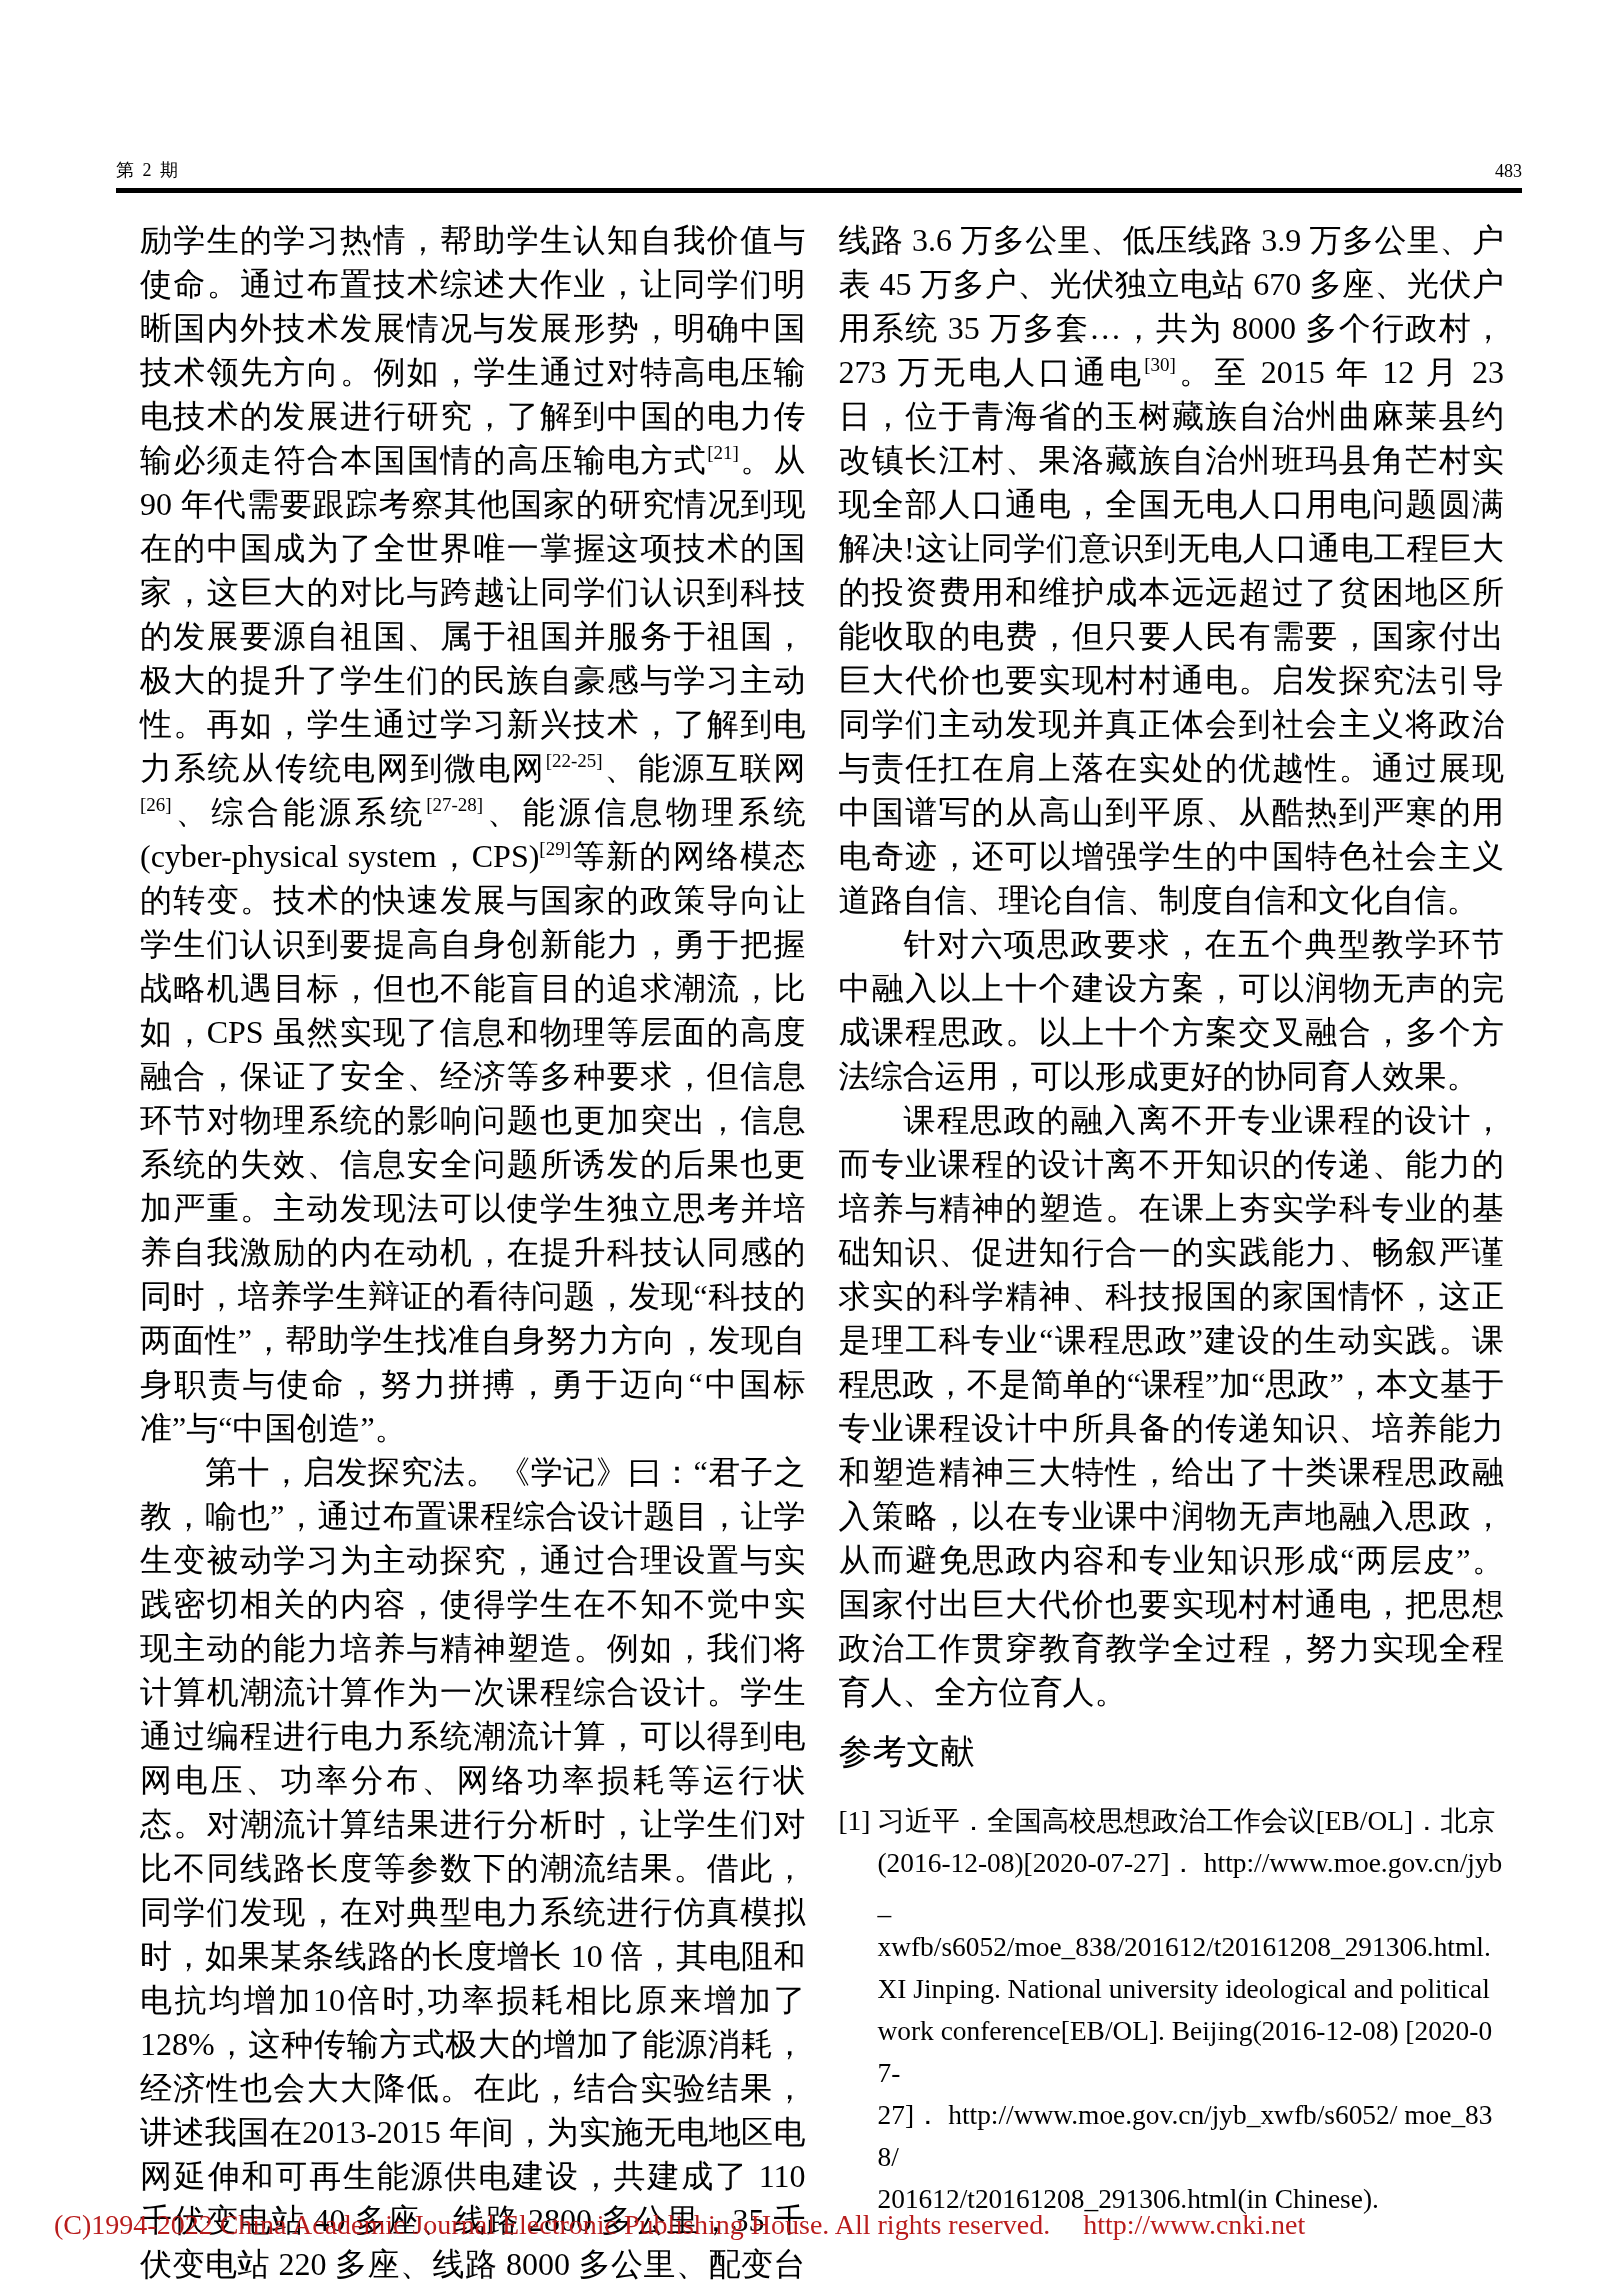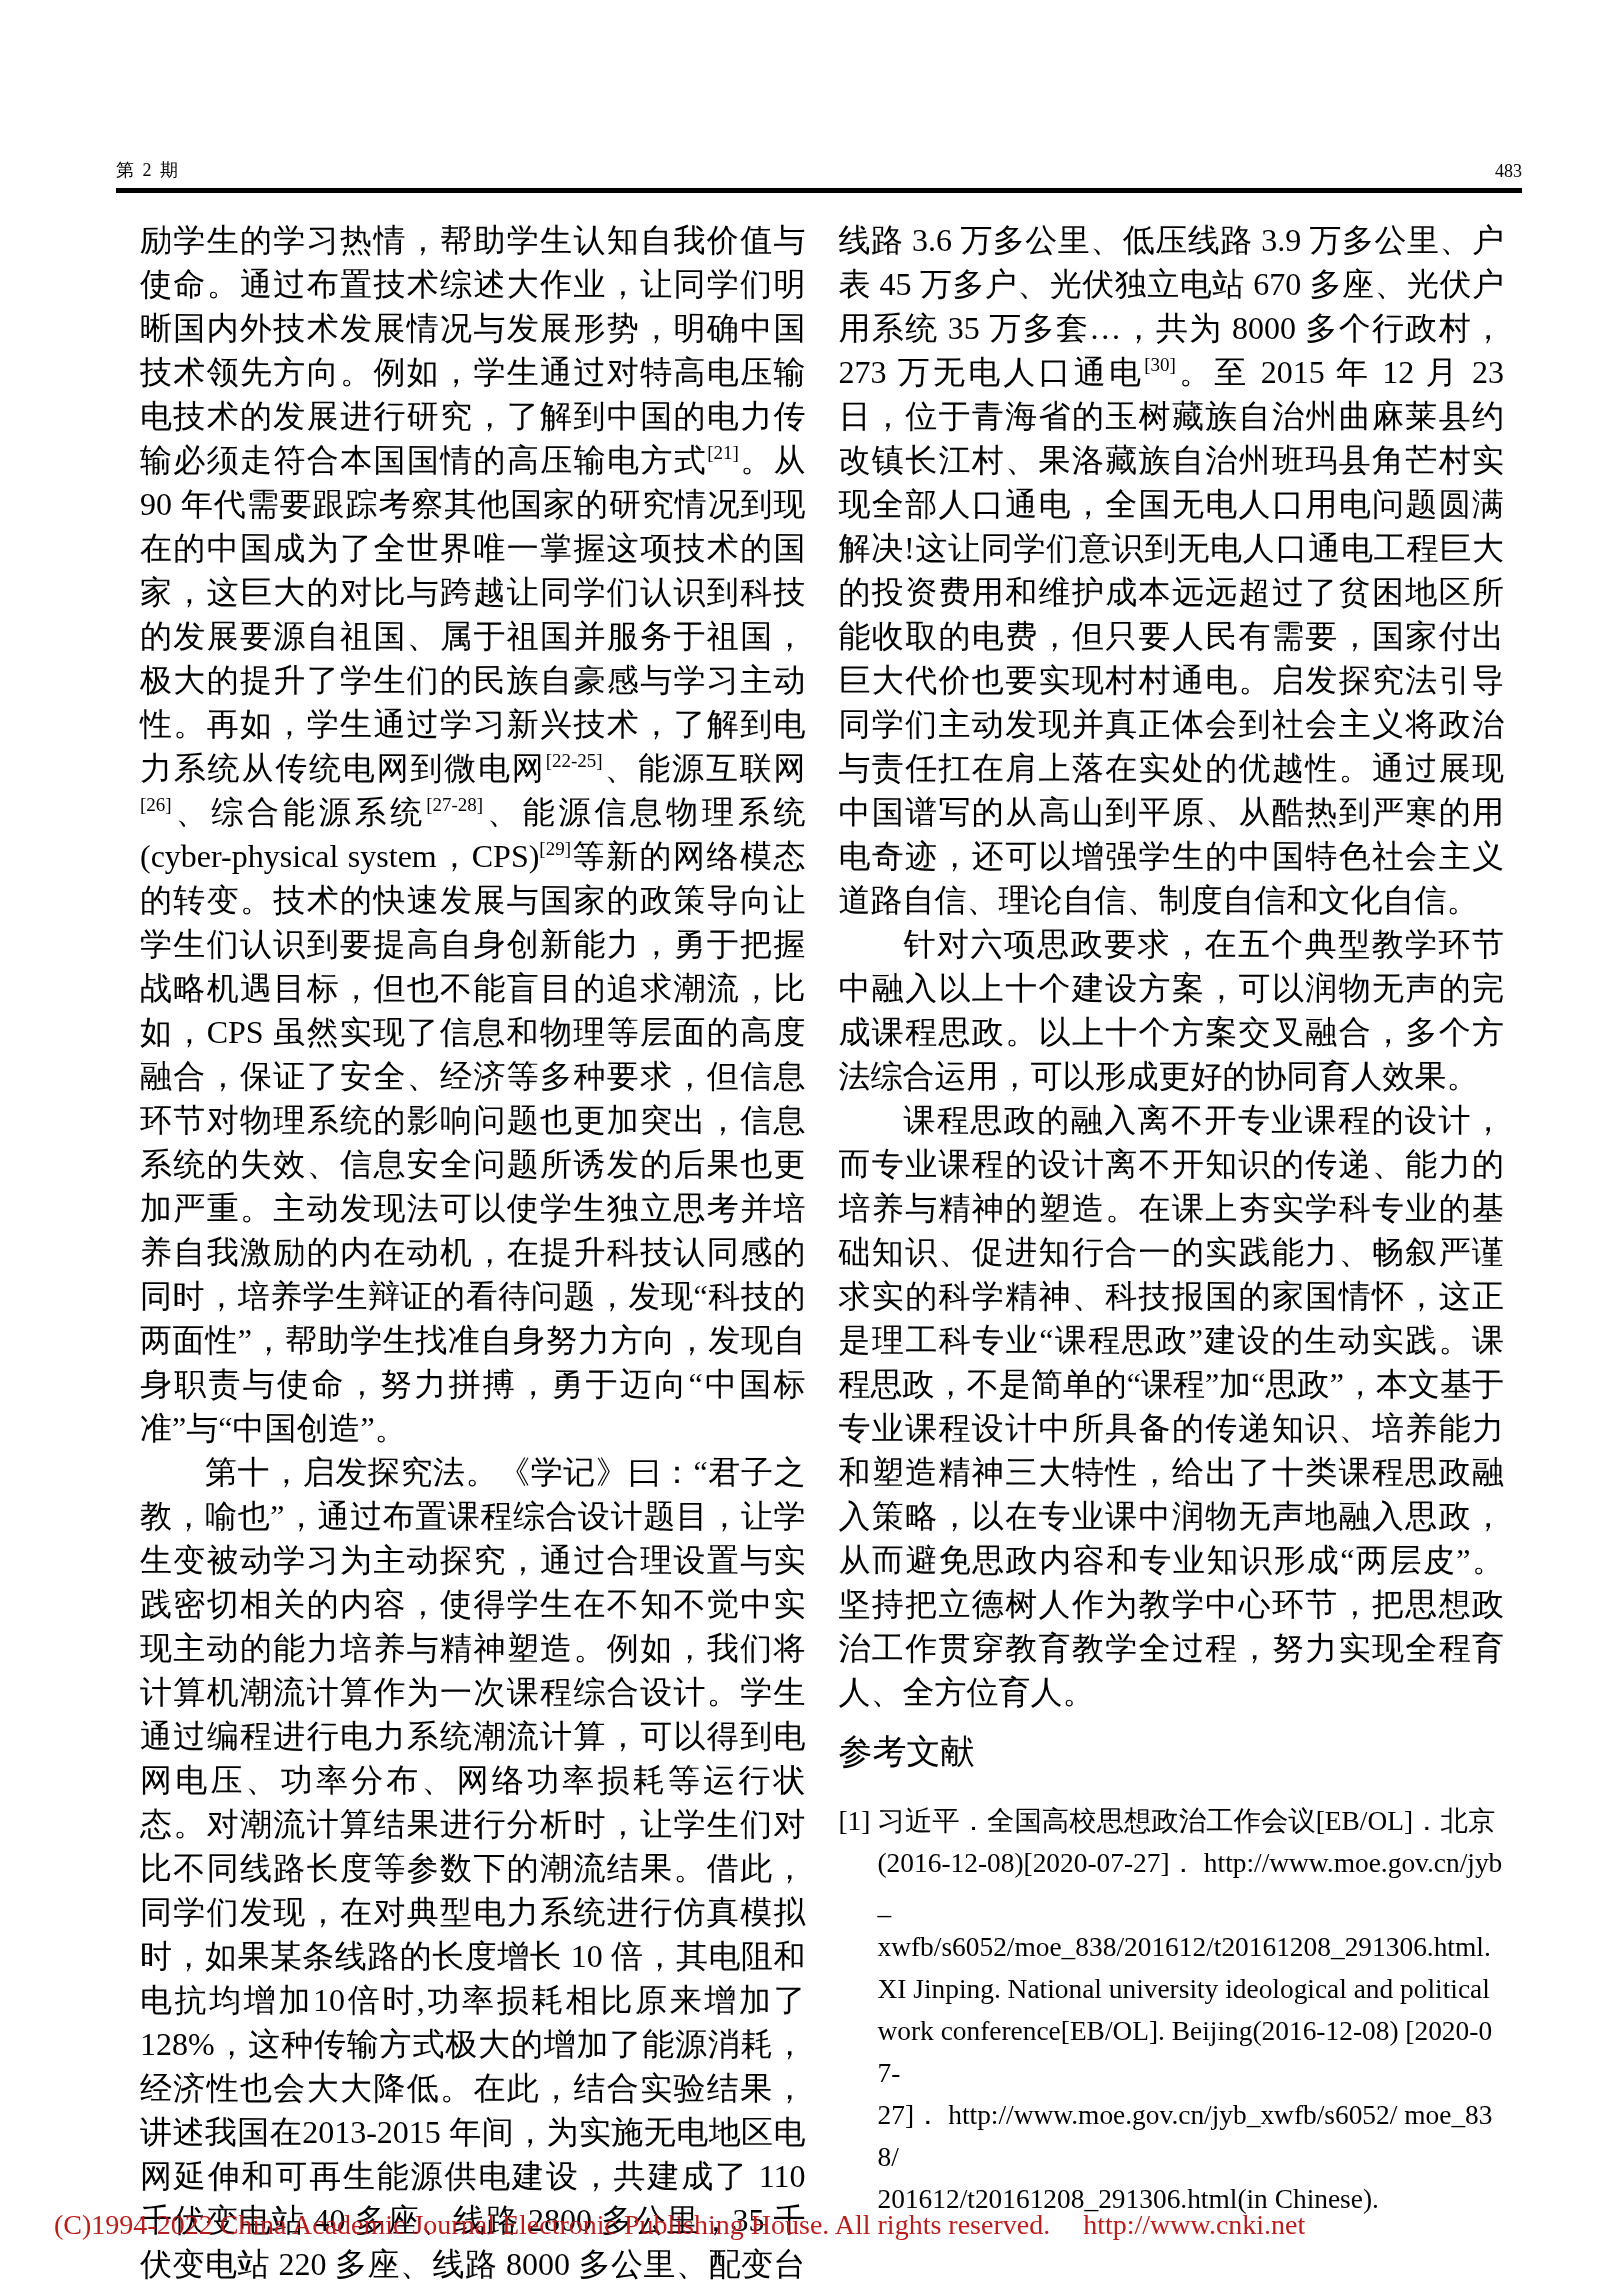--- a/index.html
+++ b/index.html
@@ -82,21 +82,21 @@
   <div class="header-rule"></div>
 
   <div class="columns">
     <div class="col" id="left-col">
         <p class="para">励学生的学习热情，帮助学生认知自我价值与使命。通过布置技术综述大作业，让同学们明晰国内外技术发展情况与发展形势，明确中国技术领先方向。例如，学生通过对特高电压输电技术的发展进行研究，了解到中国的电力传输必须走符合本国国情的高压输电方式<sup class="cite">[21]</sup>。从 90 年代需要跟踪考察其他国家的研究情况到现在的中国成为了全世界唯一掌握这项技术的国家，这巨大的对比与跨越让同学们认识到科技的发展要源自祖国、属于祖国并服务于祖国，极大的提升了学生们的民族自豪感与学习主动性。再如，学生通过学习新兴技术，了解到电力系统从传统电网到微电网<sup class="cite">[22-25]</sup>、能源互联网<sup class="cite">[26]</sup>、综合能源系统<sup class="cite">[27-28]</sup>、能源信息物理系统(cyber-physical system，CPS)<sup class="cite">[29]</sup>等新的网络模态的转变。技术的快速发展与国家的政策导向让学生们认识到要提高自身创新能力，勇于把握战略机遇目标，但也不能盲目的追求潮流，比如，CPS 虽然实现了信息和物理等层面的高度融合，保证了安全、经济等多种要求，但信息环节对物理系统的影响问题也更加突出，信息系统的失效、信息安全问题所诱发的后果也更加严重。主动发现法可以使学生独立思考并培养自我激励的内在动机，在提升科技认同感的同时，培养学生辩证的看待问题，发现“科技的两面性”，帮助学生找准自身努力方向，发现自身职责与使命，努力拼搏，勇于迈向“中国标准”与“中国创造”。</p>
         <p class="para indent">第十，启发探究法。《学记》曰：“君子之教，喻也”，通过布置课程综合设计题目，让学生变被动学习为主动探究，通过合理设置与实践密切相关的内容，使得学生在不知不觉中实现主动的能力培养与精神塑造。例如，我们将计算机潮流计算作为一次课程综合设计。学生通过编程进行电力系统潮流计算，可以得到电网电压、功率分布、网络功率损耗等运行状态。对潮流计算结果进行分析时，让学生们对比不同线路长度等参数下的潮流结果。借此，同学们发现，在对典型电力系统进行仿真模拟时，如果某条线路的长度增长 10 倍，其电阻和电抗均增加10倍时,功率损耗相比原来增加了 128%，这种传输方式极大的增加了能源消耗，经济性也会大大降低。在此，结合实验结果，讲述我国在2013-2015 年间，为实施无电地区电网延伸和可再生能源供电建设，共建成了 110 千伏变电站 40 多座、线路 2800 多公里，35 千伏变电站 220 多座、线路 8000 多公里、配变台区 1.8 万多个、10 千伏</p>
       </div>
     <div class="col" id="right-col">
         <p class="para">线路 3.6 万多公里、低压线路 3.9 万多公里、户表 45 万多户、光伏独立电站 670 多座、光伏户用系统 35 万多套…，共为 8000 多个行政村，273 万无电人口通电<sup class="cite">[30]</sup>。至 2015 年 12 月 23 日，位于青海省的玉树藏族自治州曲麻莱县约改镇长江村、果洛藏族自治州班玛县角芒村实现全部人口通电，全国无电人口用电问题圆满解决!这让同学们意识到无电人口通电工程巨大的投资费用和维护成本远远超过了贫困地区所能收取的电费，但只要人民有需要，国家付出巨大代价也要实现村村通电。启发探究法引导同学们主动发现并真正体会到社会主义将政治与责任扛在肩上落在实处的优越性。通过展现中国谱写的从高山到平原、从酷热到严寒的用电奇迹，还可以增强学生的中国特色社会主义道路自信、理论自信、制度自信和文化自信。</p>
         <p class="para indent">针对六项思政要求，在五个典型教学环节中融入以上十个建设方案，可以润物无声的完成课程思政。以上十个方案交叉融合，多个方法综合运用，可以形成更好的协同育人效果。</p>
-        <p class="para indent">课程思政的融入离不开专业课程的设计，而专业课程的设计离不开知识的传递、能力的培养与精神的塑造。在课上夯实学科专业的基础知识、促进知行合一的实践能力、畅叙严谨求实的科学精神、科技报国的家国情怀，这正是理工科专业“课程思政”建设的生动实践。课程思政，不是简单的“课程”加“思政”，本文基于专业课程设计中所具备的传递知识、培养能力和塑造精神三大特性，给出了十类课程思政融入策略，以在专业课中润物无声地融入思政，从而避免思政内容和专业知识形成“两层皮”。坚持把立德树人作为教学中心环节，把思想政治工作贯穿教育教学全过程，努力实现全程育人、全方位育人。</p>
+        <p class="para indent">课程思政的融入离不开专业课程的设计，而专业课程的设计离不开知识的传递、能力的培养与精神的塑造。在课上夯实学科专业的基础知识、促进知行合一的实践能力、畅叙严谨求实的科学精神、科技报国的家国情怀，这正是理工科专业“课程思政”建设的生动实践。课程思政，不是简单的“课程”加“思政”，本文基于专业课程设计中所具备的传递知识、培养能力和塑造精神三大特性，给出了十类课程思政融入策略，以在专业课中润物无声地融入思政，从而避免思政内容和专业知识形成“两层皮”。国家付出巨大代价也要实现村村通电，把思想政治工作贯穿教育教学全过程，努力实现全程育人、全方位育人。</p>
         <h3 class="refs-heading">参考文献</h3>
         <div class="ref-item">
           <span class="ref-label">[1]</span>
           <div class="ref-text">习近平．全国高校思想政治工作会议[EB/OL]．北京
 (2016-12-08)[2020-07-27]． http://www.moe.gov.cn/jyb_
 xwfb/s6052/moe_838/201612/t20161208_291306.html.
 XI Jinping. National university ideological and political
 work conference[EB/OL]. Beijing(2016-12-08) [2020-07-
 27]． http://www.moe.gov.cn/jyb_xwfb/s6052/ moe_838/
 201612/t20161208_291306.html(in Chinese).</div>

